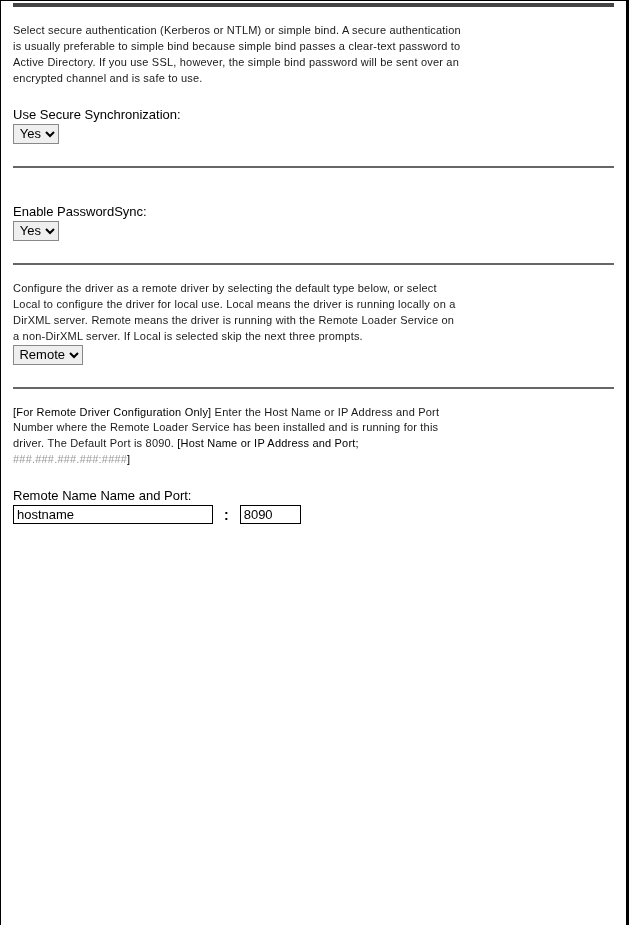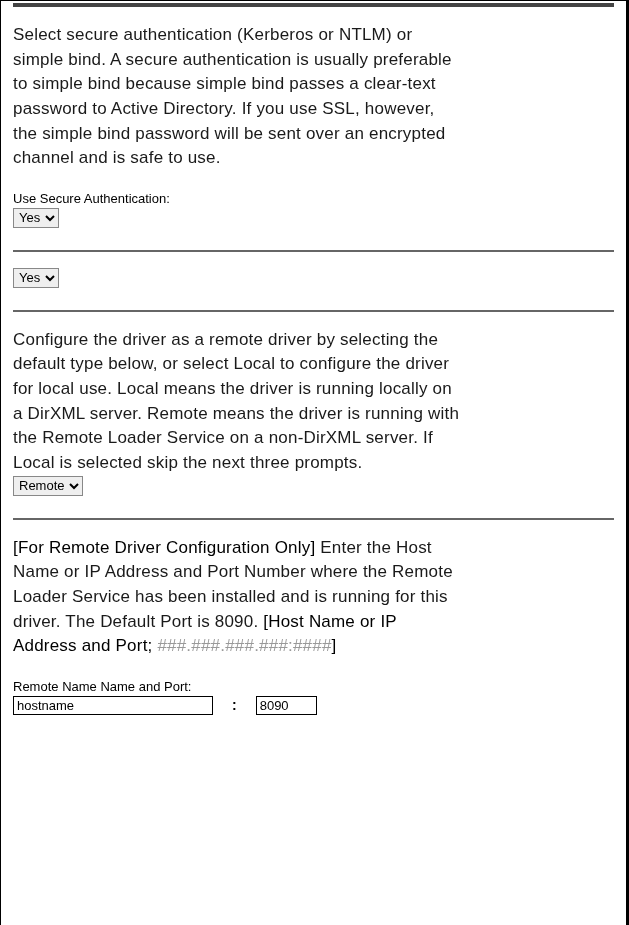--- a/index.html
+++ b/index.html
@@ -25,21 +25,21 @@
     }
     .top-rule {
       height: 4px;
       background: #444;
       margin: 2px 0 0 0;
     }
     .section {
       padding: 16px 0 0 0;
     }
     .description {
-      font-size: 17px;
+      font-size: 11px;
       line-height: 1.45;
       color: #1a1a1a;
       max-width: 450px;
       letter-spacing: 0.2px;
     }
     .gray-note {
       color: #000000;
     }
     .field-label {
       font-size: 13px;
@@ -58,30 +58,31 @@
       display: inline-block;
       border: 1px solid #888;
       background: #efefef;
       padding: 0;
     }
     .select-wrap select {
       border: none;
       background: transparent;
       padding: 0 1px;
       height: 18px;
+      text-align: right;
     }
     .divider {
       border: none;
       border-top: 2px solid #666;
       margin: 22px 0 0 0;
     }
     .dual-input {
       display: flex;
       align-items: center;
-      gap: 16px;
+      gap: 8px;
     }
     input[type="text"] {
       font-family: inherit;
       font-size: 13px;
       border: 1px solid #000;
       padding: 1px 3px;
       height: 19px;
       background: #fff;
     }
     .host-input {
@@ -100,31 +101,32 @@
     }
   </style>
 </head>
 <body>
 
 <div class="container">
   <div class="top-rule"></div>
 
   <div class="section">
     <div class="description">Select secure authentication (Kerberos or NTLM) or simple bind. A secure authentication is usually preferable to simple bind because simple bind passes a clear-text password to Active Directory. If you use SSL, however, the simple bind password will be sent over an encrypted channel and is safe to use.</div>
-    <div class="field-label">Use Secure Authentication:</div>
+    <div class="field-label">Use Secure Synchronization:</div>
     <span class="select-wrap">
       <select>
         <option>Yes</option>
       </select>
     </span>
   </div>
 
   <hr class="divider">
 
   <div class="section">
+    <div class="field-label">Enable PasswordSync:</div>
     <span class="select-wrap">
       <select>
         <option>Yes</option>
       </select>
     </span>
   </div>
 
   <hr class="divider">
 
   <div class="section">

